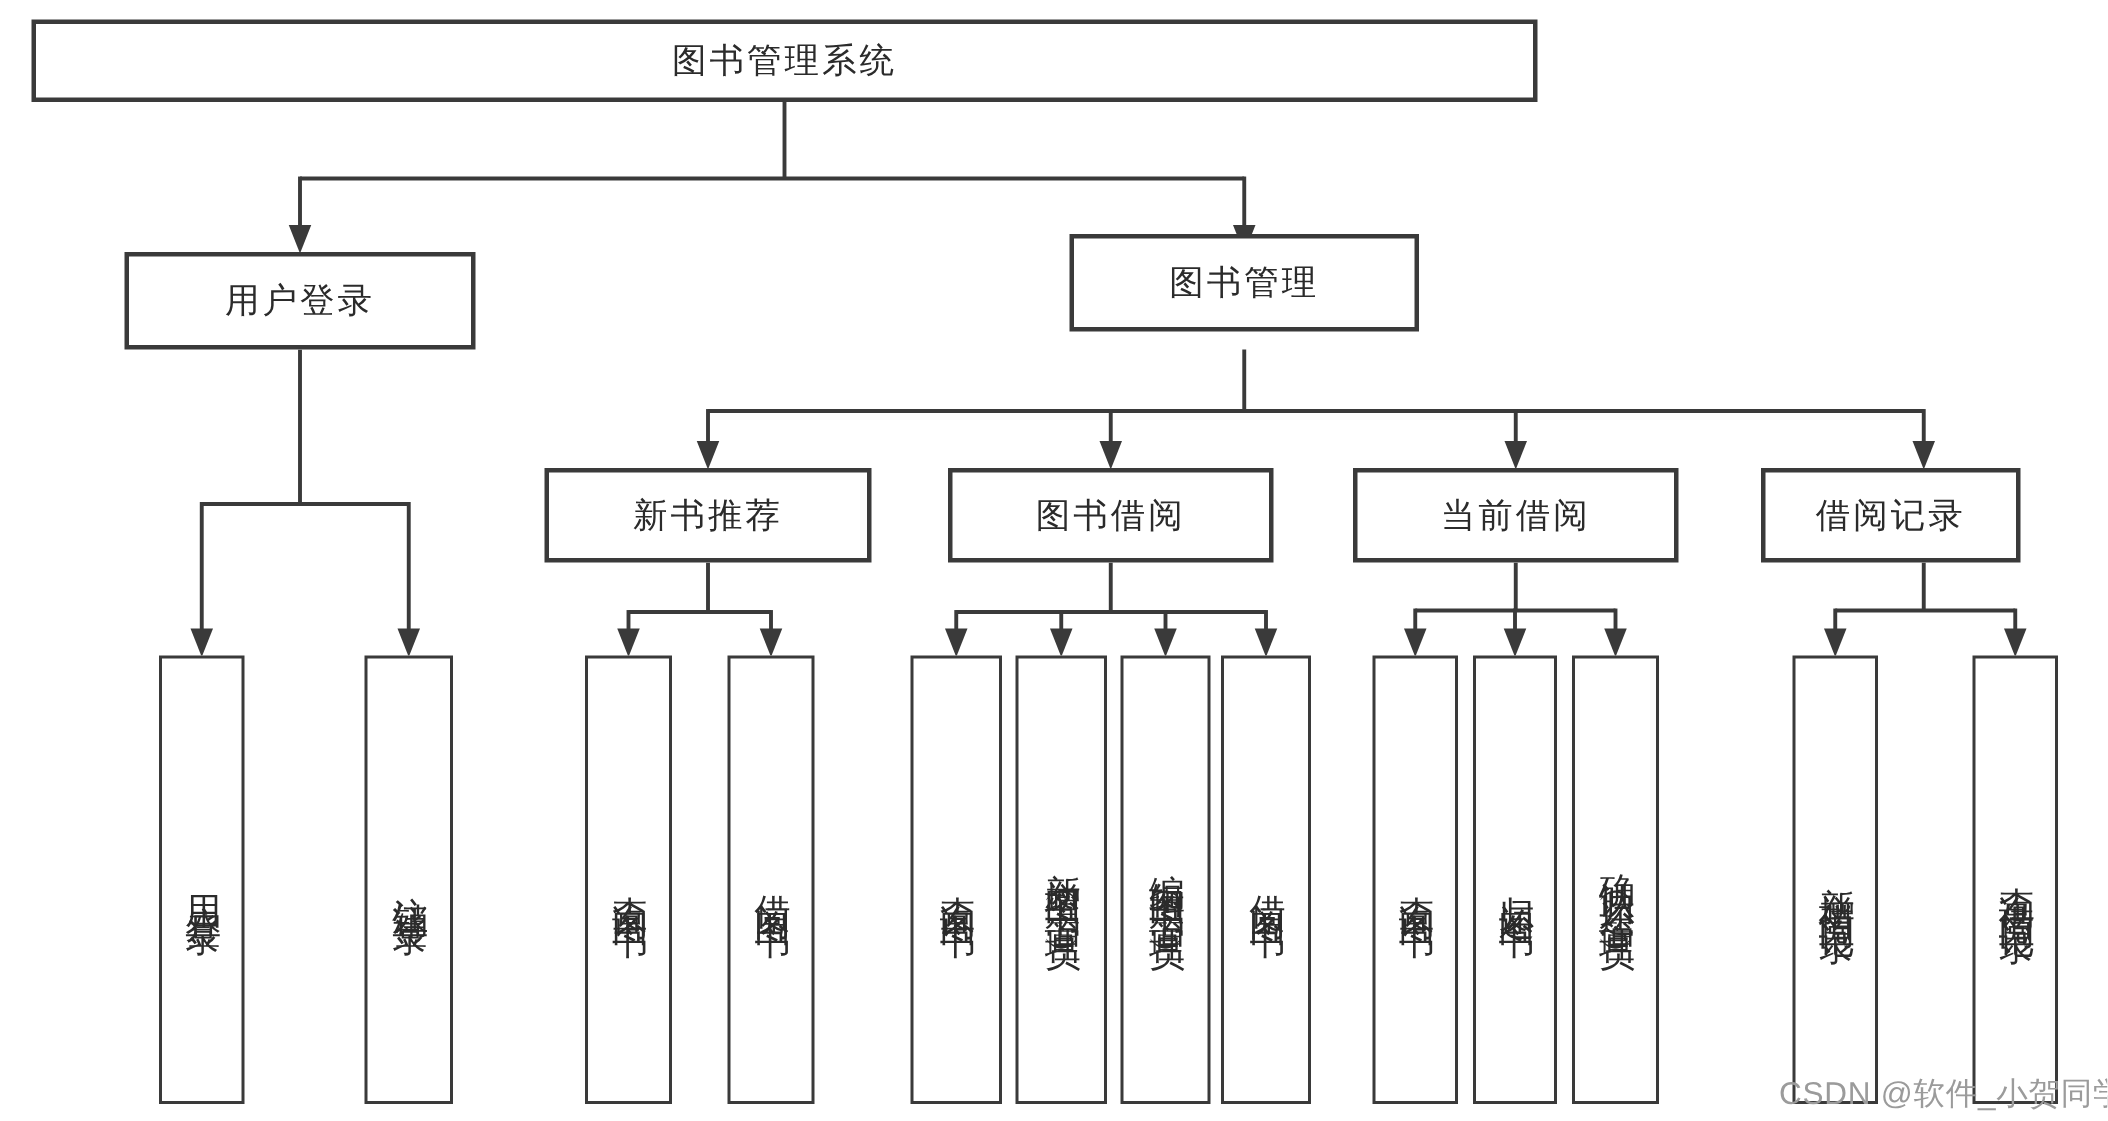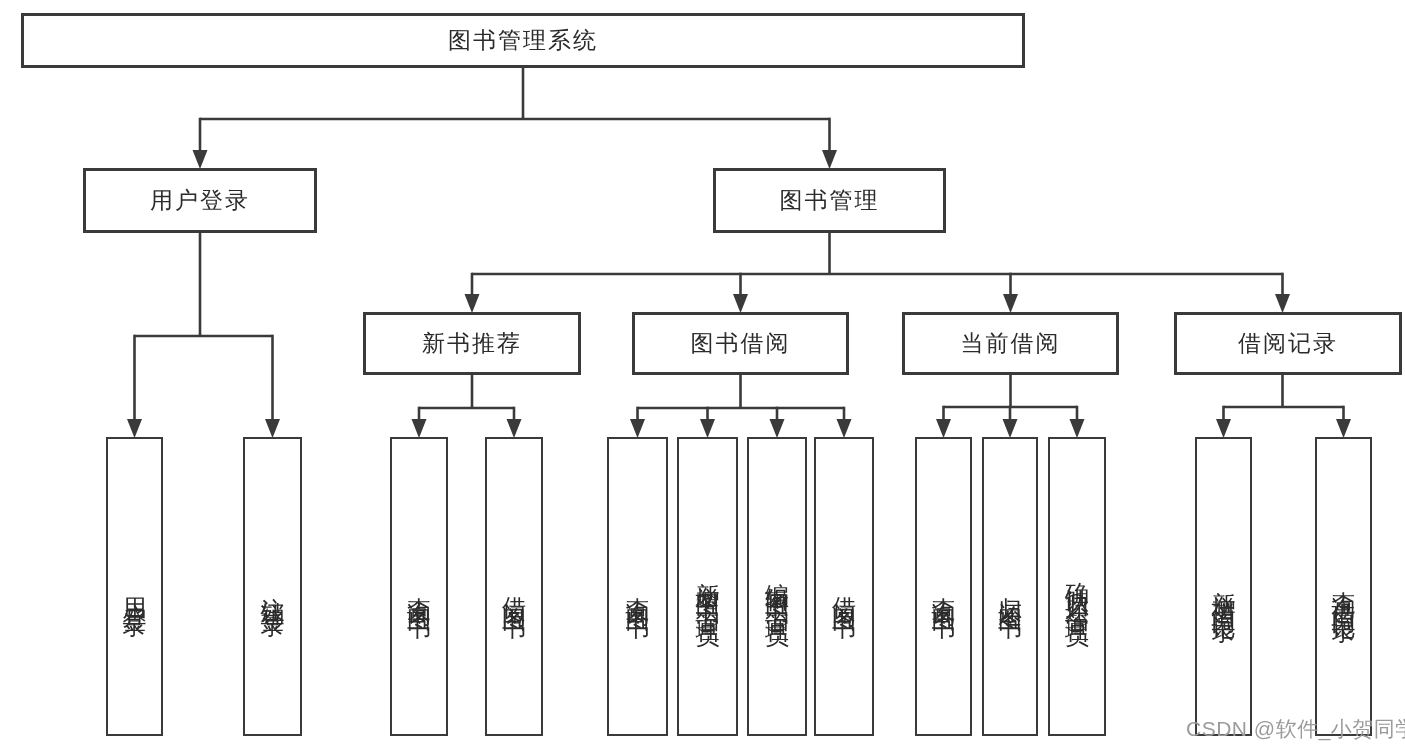--- a/index.html
+++ b/index.html
@@ -113,33 +113,33 @@
       <line x1="1343.5" y1="405.7" x2="1343.5" y2="422" stroke="#3a3a3a" stroke-width="2.6"></line>
       <polygon points="1336,419 1351,419 1343.5,438" fill="#3a3a3a"></polygon>
     </svg>
   <div class="nodes-layer">
       <div class="node h" style="left: 21px; top: 13px; width: 1004px; height: 55px;">
         <span class="label">图书管理系统</span>
       </div>
       <div class="node h" style="left: 83px; top: 168px; width: 234px; height: 65px;">
         <span class="label">用户登录</span>
       </div>
-      <div class="node h" style="left: 713px; top: 168px; width: 233px; height: 65px; text-align: right;">
+      <div class="node h" style="left: 713px; top: 156px; width: 233px; height: 65px; text-align: right;">
         <span class="label">图书管理</span>
       </div>
       <div class="node h" style="left: 632px; top: 312px; width: 217px; height: 63px;">
         <span class="label">图书借阅</span>
       </div>
       <div class="node h" style="left: 363px; top: 312px; width: 218px; height: 63px;">
         <span class="label">新书推荐</span>
       </div>
       <div class="node h" style="left: 902px; top: 312px; width: 217px; height: 63px;">
         <span class="label">当前借阅</span>
       </div>
-      <div class="node h" style="left: 1174px; top: 312px; width: 228px; height: 63px;">
+      <div class="node h" style="left: 1174px; top: 312px; width: 173px; height: 63px;">
         <span class="label">借阅记录</span>
       </div>
       <div class="node v" style="left: 106px; top: 437px; width: 57px; height: 299px;">
         <span class="label">用户登录</span>
       </div>
       <div class="node v" style="left: 243px; top: 437px; width: 59px; height: 299px;">
         <span class="label">注销登录</span>
       </div>
       <div class="node v" style="left: 390px; top: 437px; width: 58px; height: 299px;">
         <span class="label">查询图书</span>

